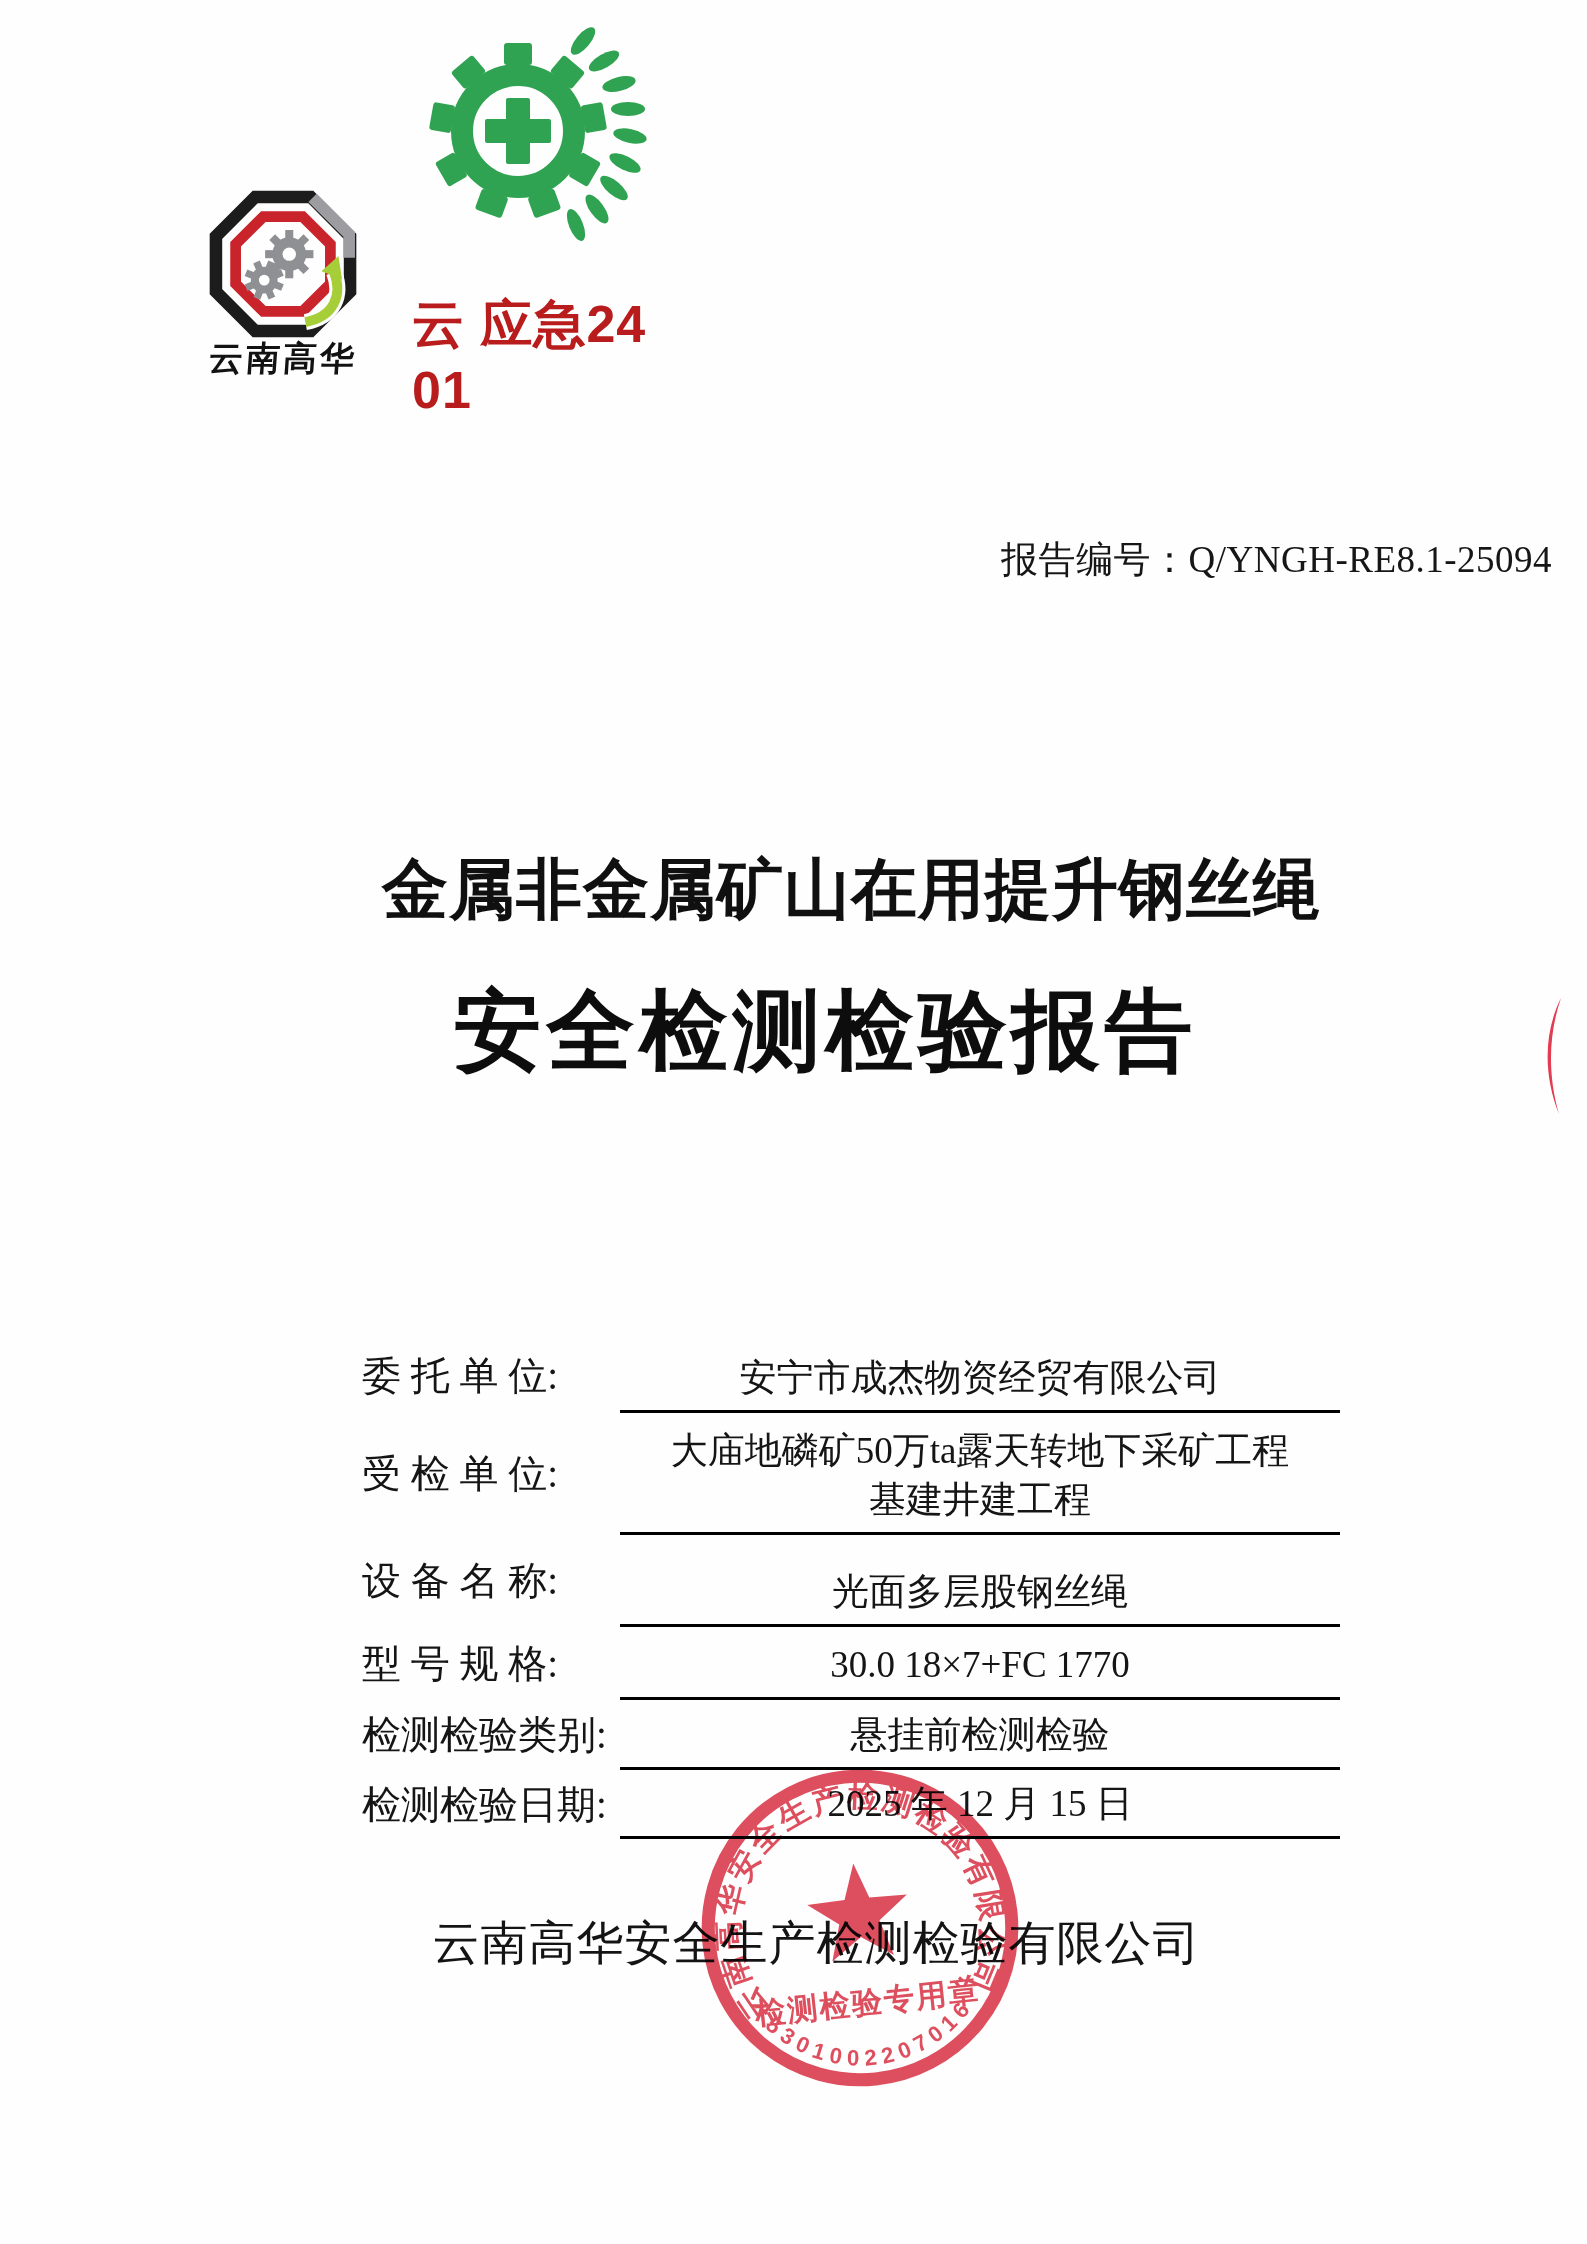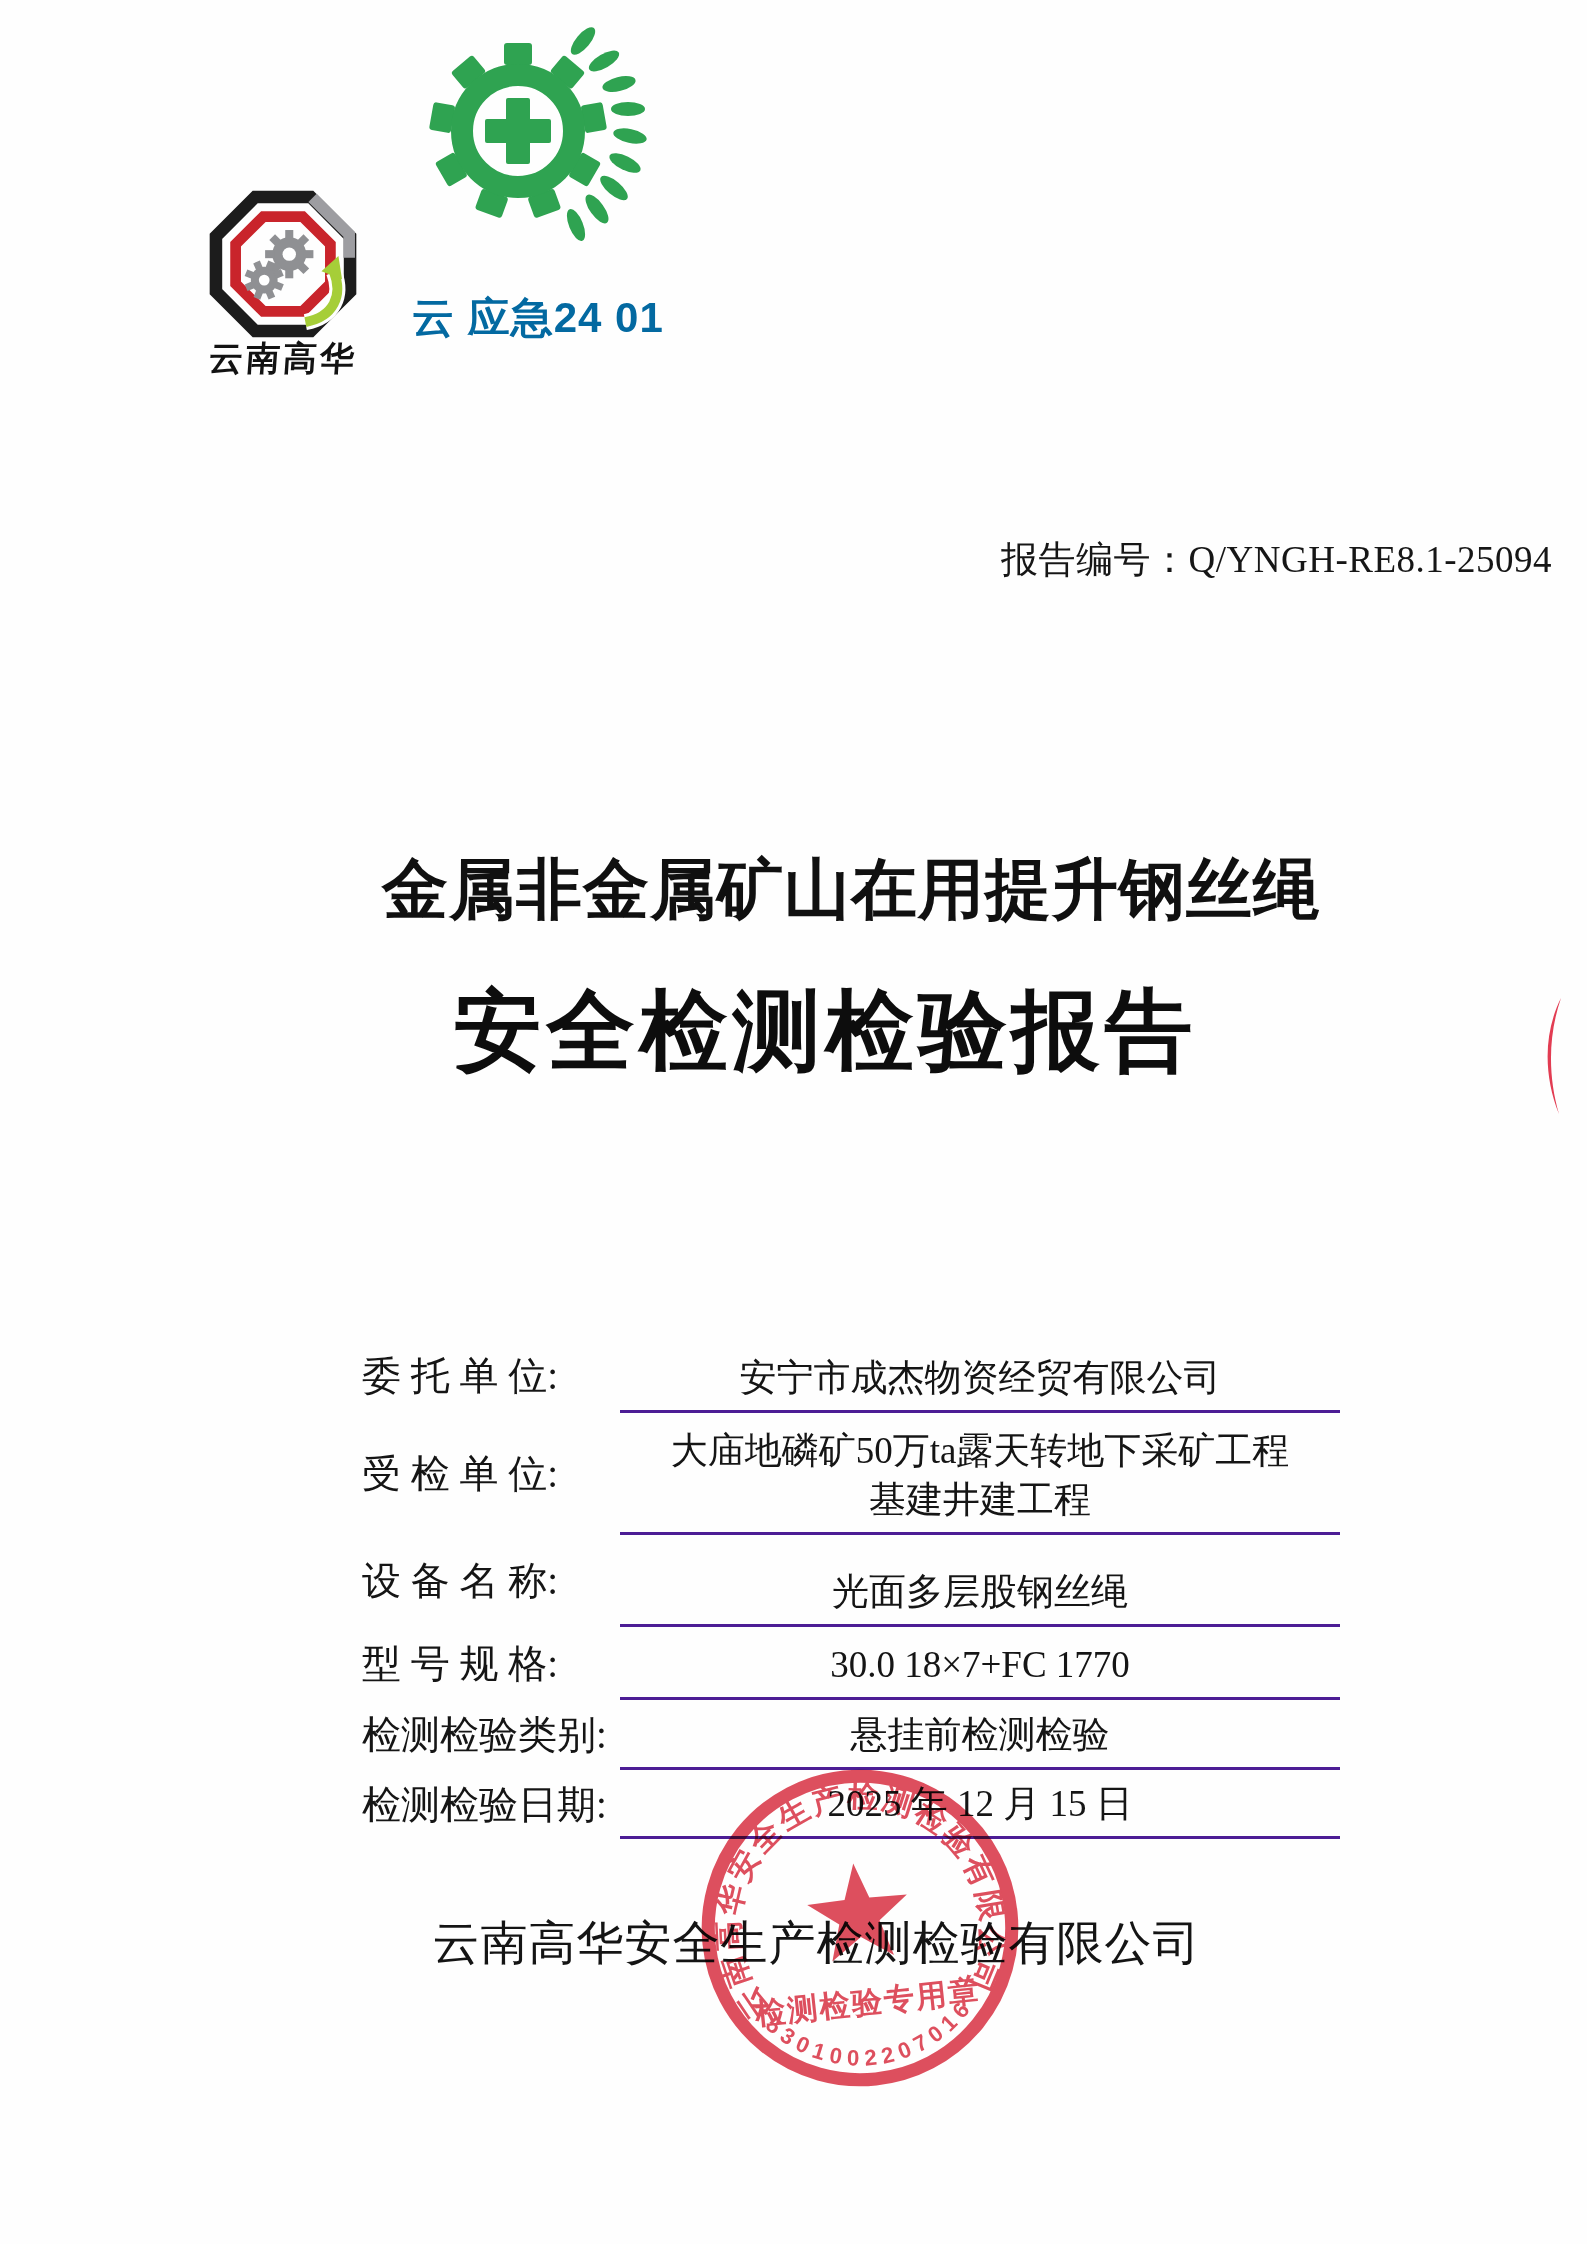--- a/index.html
+++ b/index.html
@@ -17,22 +17,22 @@
   
   .logo-gaohua { position:absolute; left:207px; top:188px; width:152px; height:152px; }
   .logo-gaohua-caption {
     position:absolute; left:193px; top:336px; width:180px;
     text-align:center; font-size:34px; font-weight:900; letter-spacing:3px;
     color:#121212; transform:skewX(-4deg);
   }
   .logo-emergency { position:absolute; left:428px; top:16px; width:225px; height:250px; }
   .logo-emergency-caption {
     position:absolute; left:412px; top:290px; width:260px;
-    font-size:42px; font-weight:700; letter-spacing:1px;
-    color:#0369a1;
+    font-size:52px; font-weight:700; letter-spacing:1px;
+    color:#b91c1c;
     font-family:"Liberation Sans","DejaVu Sans",sans-serif;
   }
 
   
   .report-no {
     position:absolute; left:1001px; top:535px;
     font-size:37px; letter-spacing:0.5px; color:#161616;
   }
 
   
@@ -53,21 +53,21 @@
   
   .form { position:absolute; left:362px; top:1338px; width:978px; }
   .form-row { display:flex; }
   .row-label {
     width:232px; flex:0 0 232px;
     display:flex; align-items:center;
     font-size:39px; color:#151515; white-space:nowrap;
   }
   .row-value {
     flex:1; margin-left:26px;
-    border-bottom:3px solid #4c1d95;
+    border-bottom:3px solid #000000;
     display:flex; flex-direction:column; justify-content:flex-end; align-items:center;
     text-align:center; font-size:37px; color:#151515;
     padding-bottom:7px; line-height:1.32;
   }
   .h75  { height:75px; }
   .h110 { height:122px; }
   .h72  { height:92px; }
   .h73  { height:73px; }
   .h70  { height:70px; }
   .h69  { height:69px; }

